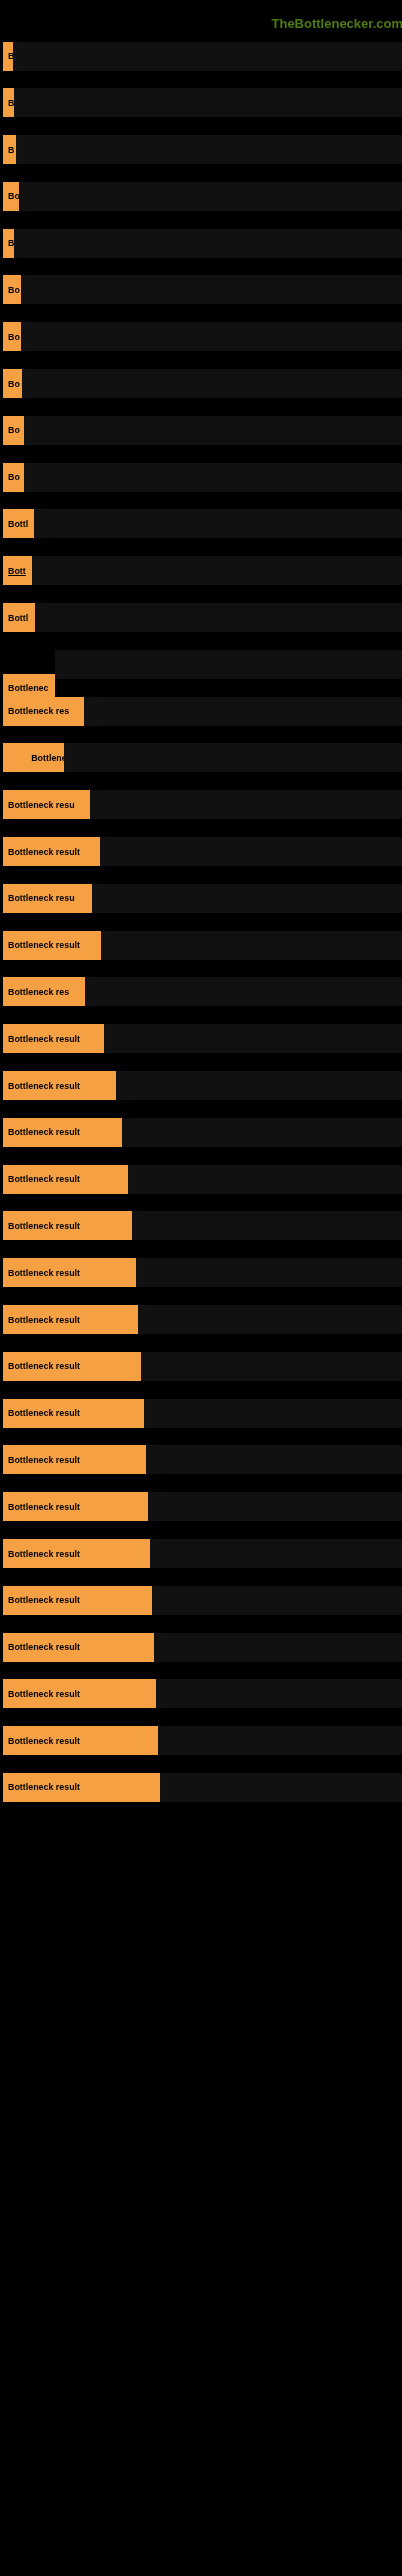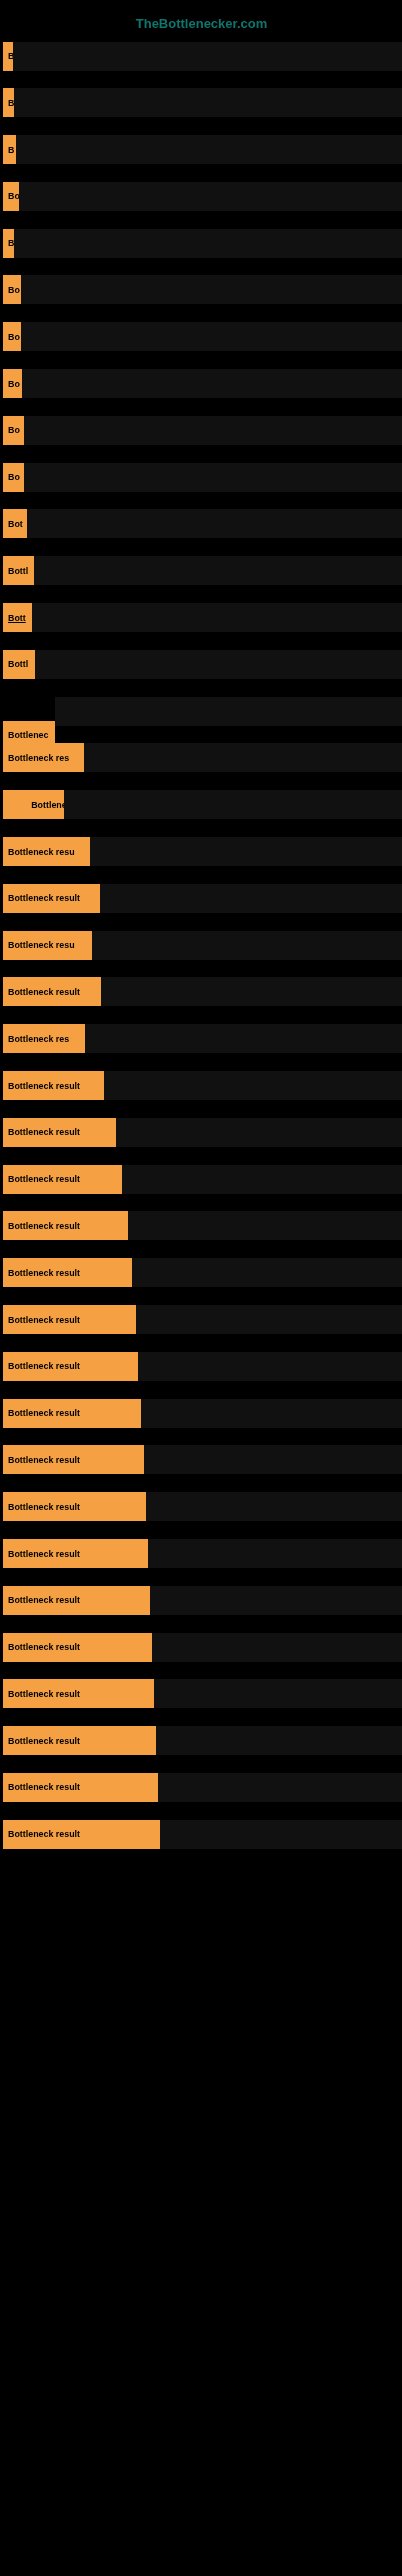--- a/index.html
+++ b/index.html
@@ -7,23 +7,23 @@
       padding: 0;
       box-sizing: border-box;
     }
     body {
       width: 403px;
       background-color: #000;
       font-family: Arial, sans-serif;
       position: relative;
     }
     .site-title {
-      color: #0f766e;
+      color: #4d7c0f;
       font-size: 13px;
-      text-align: center;
+      text-align: right;
       padding: 8px 0 4px 0;
       font-weight: bold;
     }
     .container {
       width: 403px;
       background: #000;
       padding: 8px 0;
     }
     .row {
       display: flex;
@@ -92,24 +92,20 @@
       </div>
       <div class="row">
         <div class="label-box" style="width: 21px;">Bo</div>
         <div class="dark-area"></div>
       </div>
       <div class="row">
         <div class="label-box" style="width: 21px;">Bo</div>
         <div class="dark-area"></div>
       </div>
       <div class="row">
-        <div class="label-box" style="width: 24px;">Bot</div>
-        <div class="dark-area"></div>
-      </div>
-      <div class="row">
         <div class="label-box" style="width: 31px;">Bottl</div>
         <div class="dark-area"></div>
       </div>
       <div class="row">
         <div class="label-box" style="width: 29px; text-decoration: underline;">Bott</div>
         <div class="dark-area"></div>
       </div>
       <div class="row">
         <div class="label-box" style="width: 32px;">Bottl</div>
         <div class="dark-area"></div>

